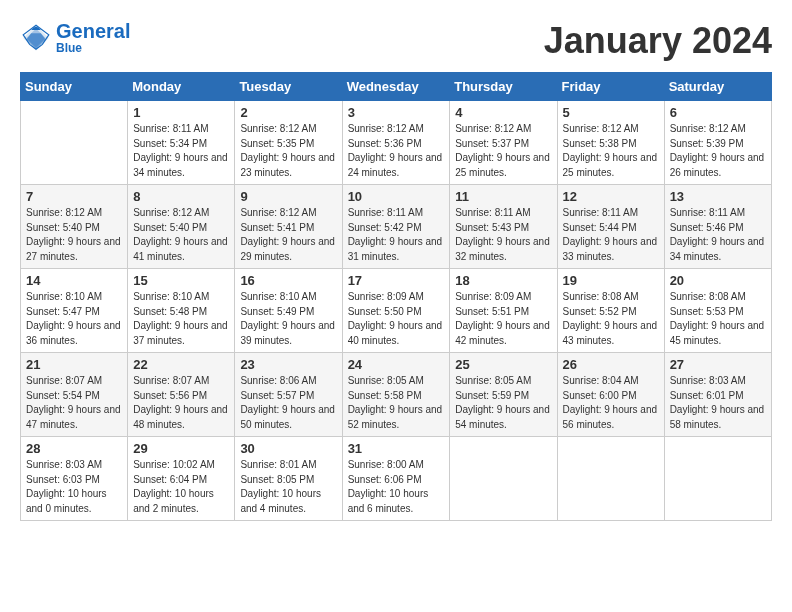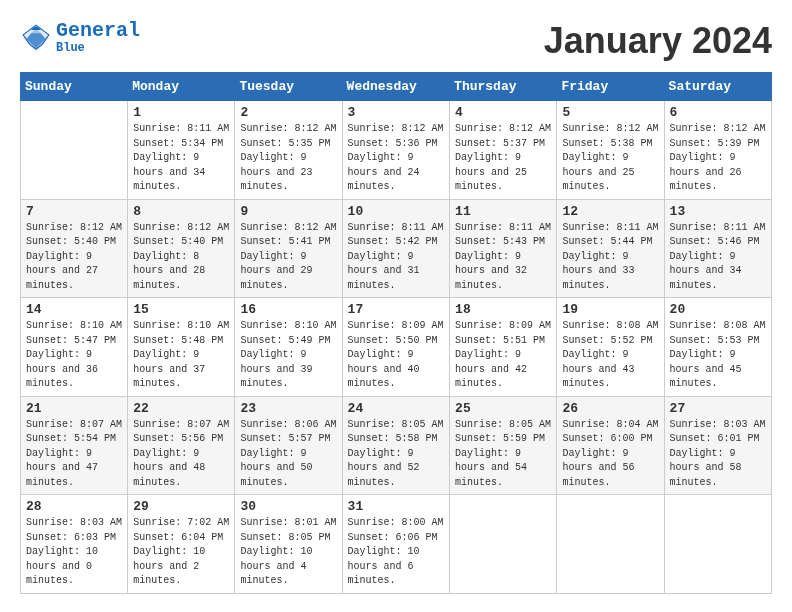--- a/index.html
+++ b/index.html
@@ -13,21 +13,20 @@
     .header {
       display: flex;
       justify-content: space-between;
       align-items: flex-start;
       margin-bottom: 10px;
     }
     .logo {
       display: flex;
       align-items: center;
       gap: 4px;
-      font-family: Liberation Mono, monospace;
     }
     .logo-icon {
       width: 32px;
       height: 32px;
     }
     .title-block {
       text-align: right;
       margin-left: 24px;
     }
     .month-title {
@@ -36,21 +35,20 @@
       color: #333;
     }
     .location {
       font-size: 16px;
       color: #555;
     }
     .calendar {
       width: 100%;
       border-collapse: collapse;
       font-size: 11px;
-      font-family: Liberation Mono, monospace;
     }
     .calendar thead tr th {
       background: #2a6db5;
       color: #fff;
       padding: 6px 4px;
       text-align: left;
       font-size: 13px;
       font-weight: bold;
       border: 1px solid #2a6db5;
     }
@@ -174,21 +172,21 @@
           <span>Sunrise: 8:12 AM</span><br>
           <span>Sunset: 5:40 PM</span><br>
           <span>Daylight: 9 hours and 27 minutes.</span>
         </div>
       </td>
         <td>
         <span class="day-num">8</span>
         <div class="day-info">
           <span>Sunrise: 8:12 AM</span><br>
           <span>Sunset: 5:40 PM</span><br>
-          <span>Daylight: 8 hours and 28 minutes.</span>
+          <span>Daylight: 9 hours and 41 minutes.</span>
         </div>
       </td>
         <td>
         <span class="day-num">9</span>
         <div class="day-info">
           <span>Sunrise: 8:12 AM</span><br>
           <span>Sunset: 5:41 PM</span><br>
           <span>Daylight: 9 hours and 29 minutes.</span>
         </div>
       </td>
@@ -346,21 +344,21 @@
         <span class="day-num">28</span>
         <div class="day-info">
           <span>Sunrise: 8:03 AM</span><br>
           <span>Sunset: 6:03 PM</span><br>
           <span>Daylight: 10 hours and 0 minutes.</span>
         </div>
       </td>
         <td>
         <span class="day-num">29</span>
         <div class="day-info">
-          <span>Sunrise: 7:02 AM</span><br>
+          <span>Sunrise: 10:02 AM</span><br>
           <span>Sunset: 6:04 PM</span><br>
           <span>Daylight: 10 hours and 2 minutes.</span>
         </div>
       </td>
         <td>
         <span class="day-num">30</span>
         <div class="day-info">
           <span>Sunrise: 8:01 AM</span><br>
           <span>Sunset: 8:05 PM</span><br>
           <span>Daylight: 10 hours and 4 minutes.</span>

